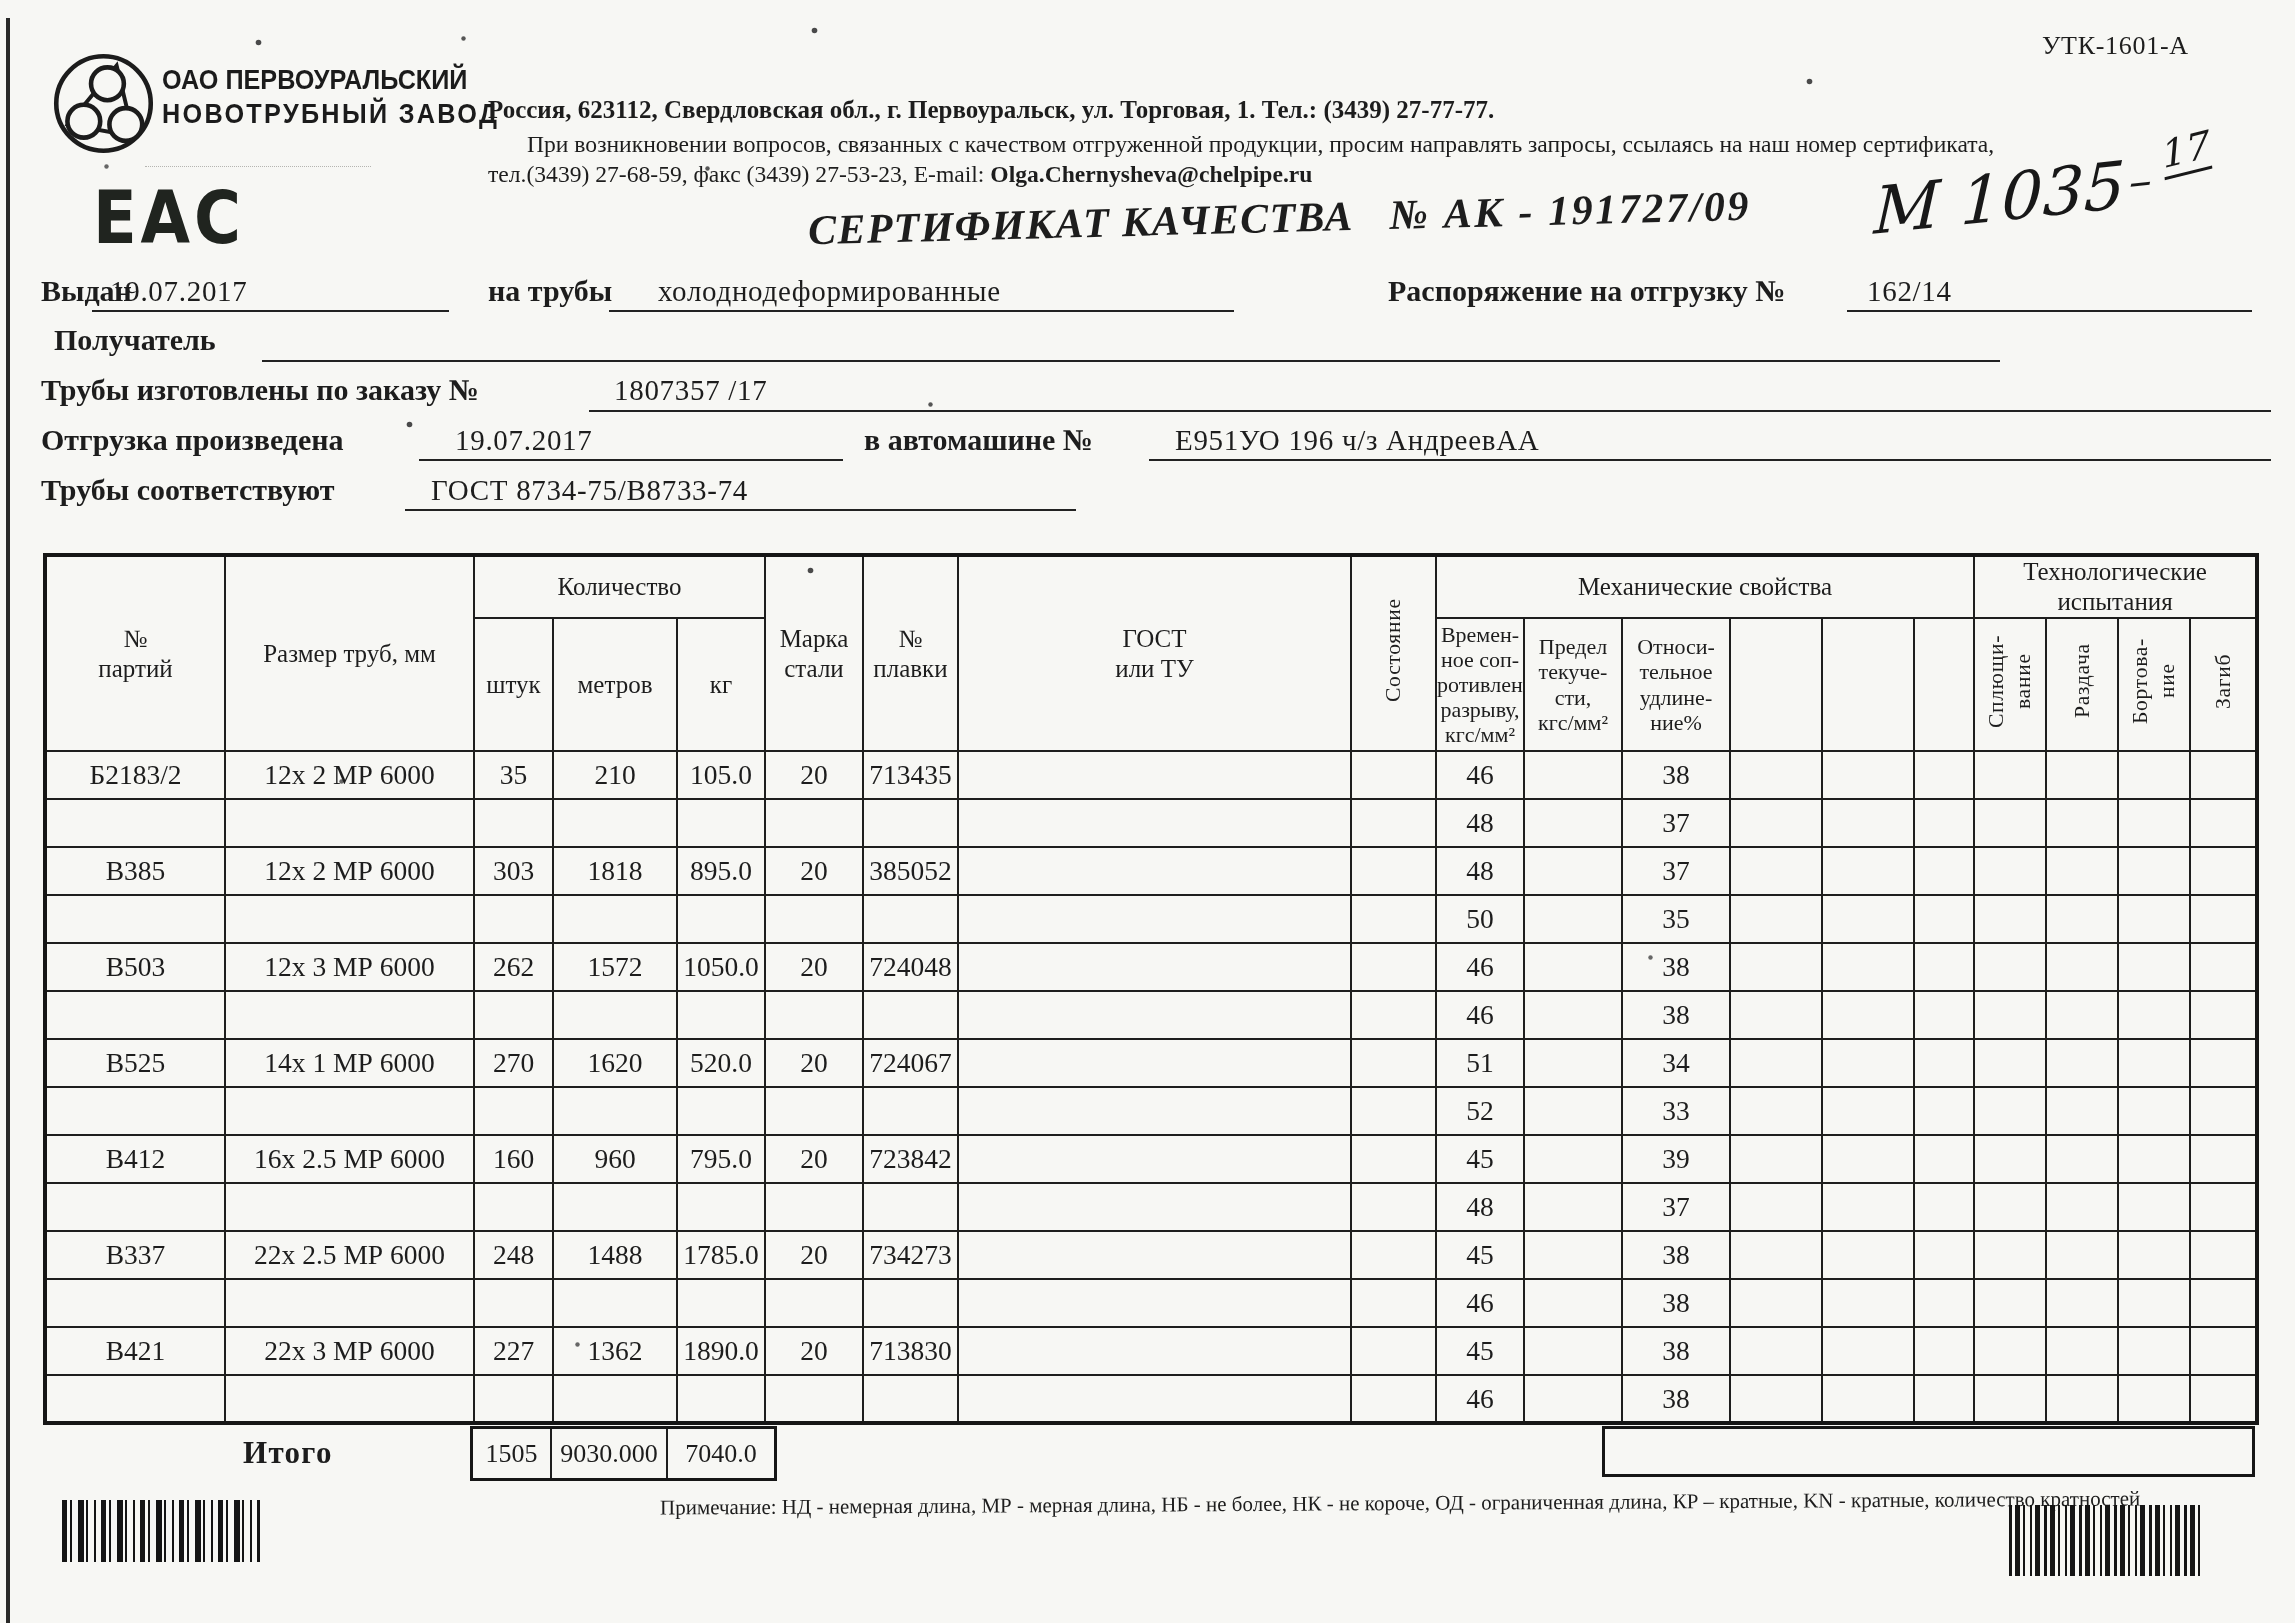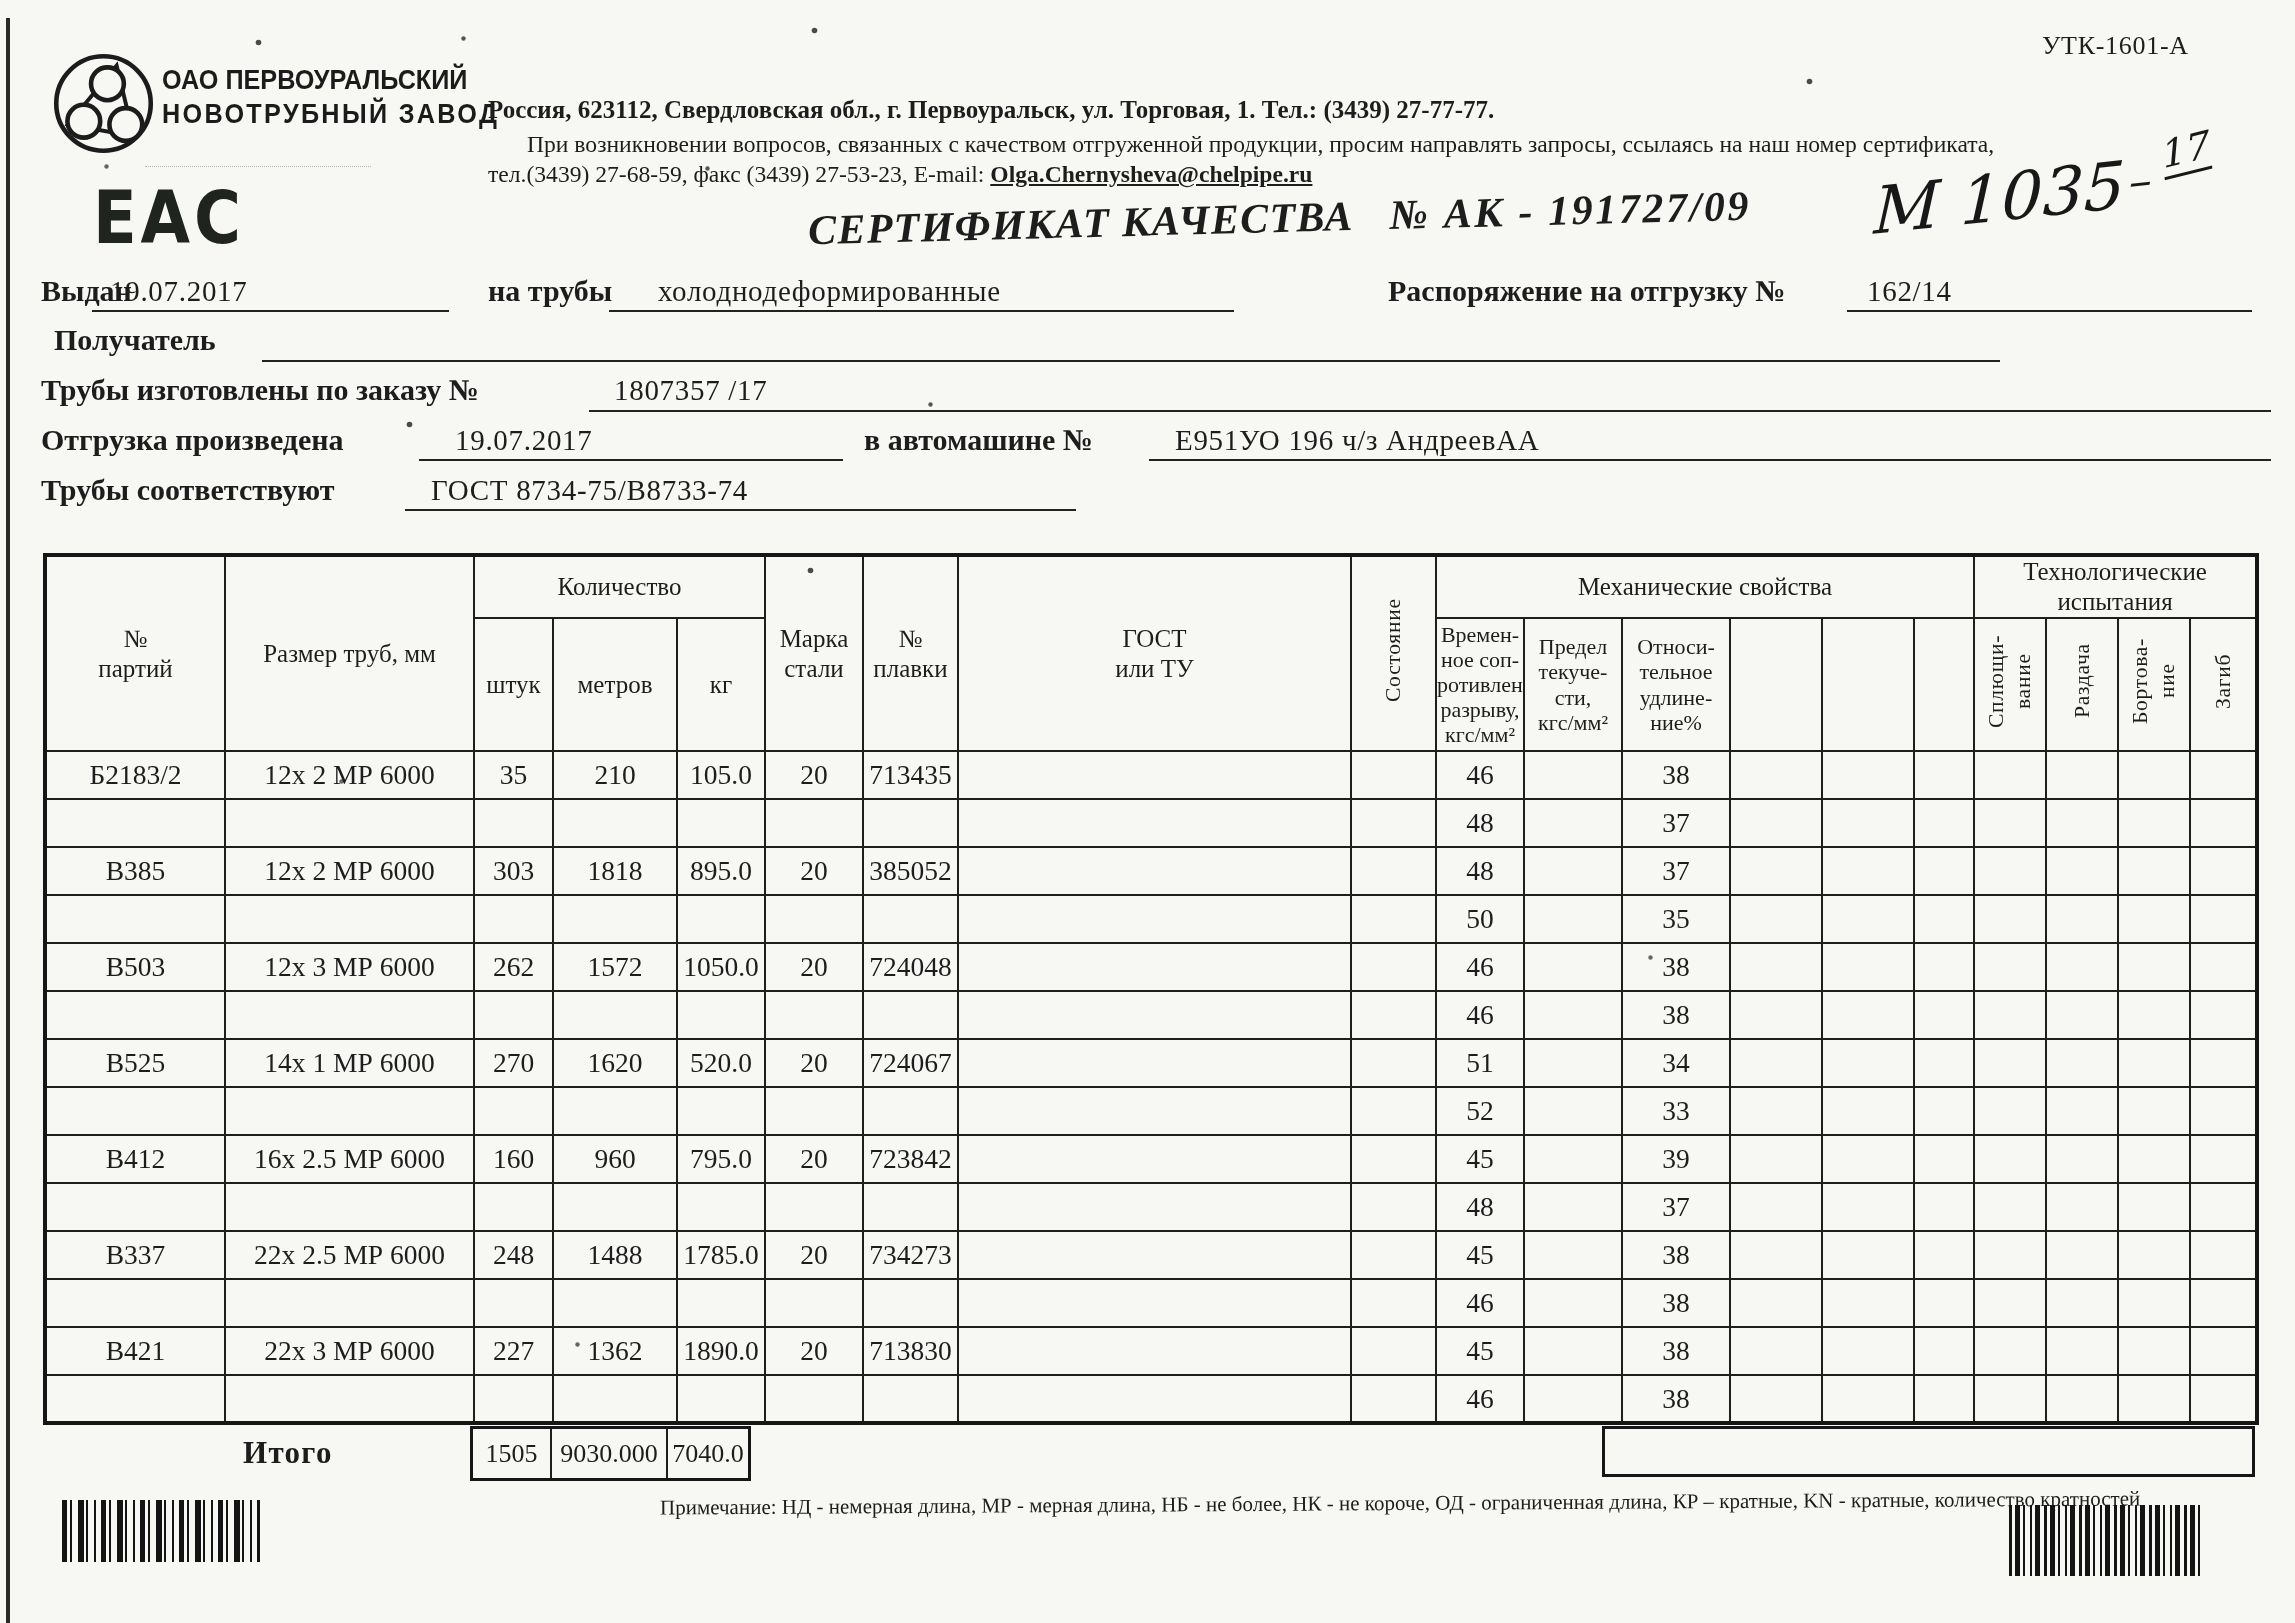--- a/index.html
+++ b/index.html
@@ -20,21 +20,21 @@
   .org{position:absolute;left:162px;top:63px;font-family:"Liberation Sans",sans-serif;font-weight:bold;
        font-size:28px;line-height:1.2;transform:scaleX(.9);transform-origin:left top;white-space:nowrap;color:#1b1b1b;}
   .org .l2{letter-spacing:2.6px;}
   .eac{position:absolute;left:93px;top:175px;font-family:"DejaVu Sans",sans-serif;font-weight:800;
        font-size:64px;letter-spacing:3.9px;transform:scaleY(1.15);transform-origin:left top;color:#20241f;}
 
   
   .addr{position:absolute;left:488px;top:96px;width:1676px;font-size:25px;font-weight:bold;white-space:nowrap;}
   .notice{position:absolute;left:488px;top:131px;width:1715px;font-size:23.6px;white-space:nowrap;margin-left:39px;}
   .contacts{position:absolute;left:488px;top:161px;font-size:23.6px;white-space:nowrap;}
-  .contacts .em{font-weight:bold;text-decoration:underline;}
+  .contacts .em{font-weight:bold;}
   .form-code{position:absolute;left:2042px;top:31px;font-size:26px;letter-spacing:0.7px;}
 
   .hand{position:absolute;left:1873px;top:156px;transform:rotate(-6deg) skewX(-8deg);
         font-family:"DejaVu Serif",serif;font-style:italic;font-size:65px;color:#181818;white-space:nowrap;}
   .hand .sup{display:inline-block;font-size:38px;transform:translateY(-38px) rotate(-8deg);border-bottom:3.3px solid #181818;margin-left:9.2px;}
   .hand .dash{display:inline-block;transform:translateY(-9.2px);font-size:46px;margin-left:3.9px;}
 
   .title{position:absolute;left:808px;top:194px;transform:rotate(-1.5deg);white-space:nowrap;
          font-size:42px;font-weight:bold;font-style:italic;letter-spacing:1.3px;}
   .title .num{margin-left:36px;letter-spacing:2.6px;}
@@ -503,21 +503,21 @@
           <td></td>
           <td></td>
         </tr>
       </tbody>
   </table>
 
   <div class="totals-label">Итого</div>
   <div class="totals-box">
     <div class="tc" style="width:77px">1505</div>
     <div class="tc" style="width:116px">9030.000</div>
-    <div class="tc" style="width:82px">7040.0</div>
+    <div class="tc" style="width:108px">7040.0</div>
   </div>
   <div class="totals-empty"></div>
 
   <div class="footnote">Примечание: НД - немерная длина, МР - мерная длина, НБ - не более, НК - не короче, ОД - ограниченная длина, КР – кратные, KN - кратные, количество кратностей</div>
 
   <div class="barcode bc-left"></div>
   <div class="barcode bc-right"></div>
 
 </div>
 

